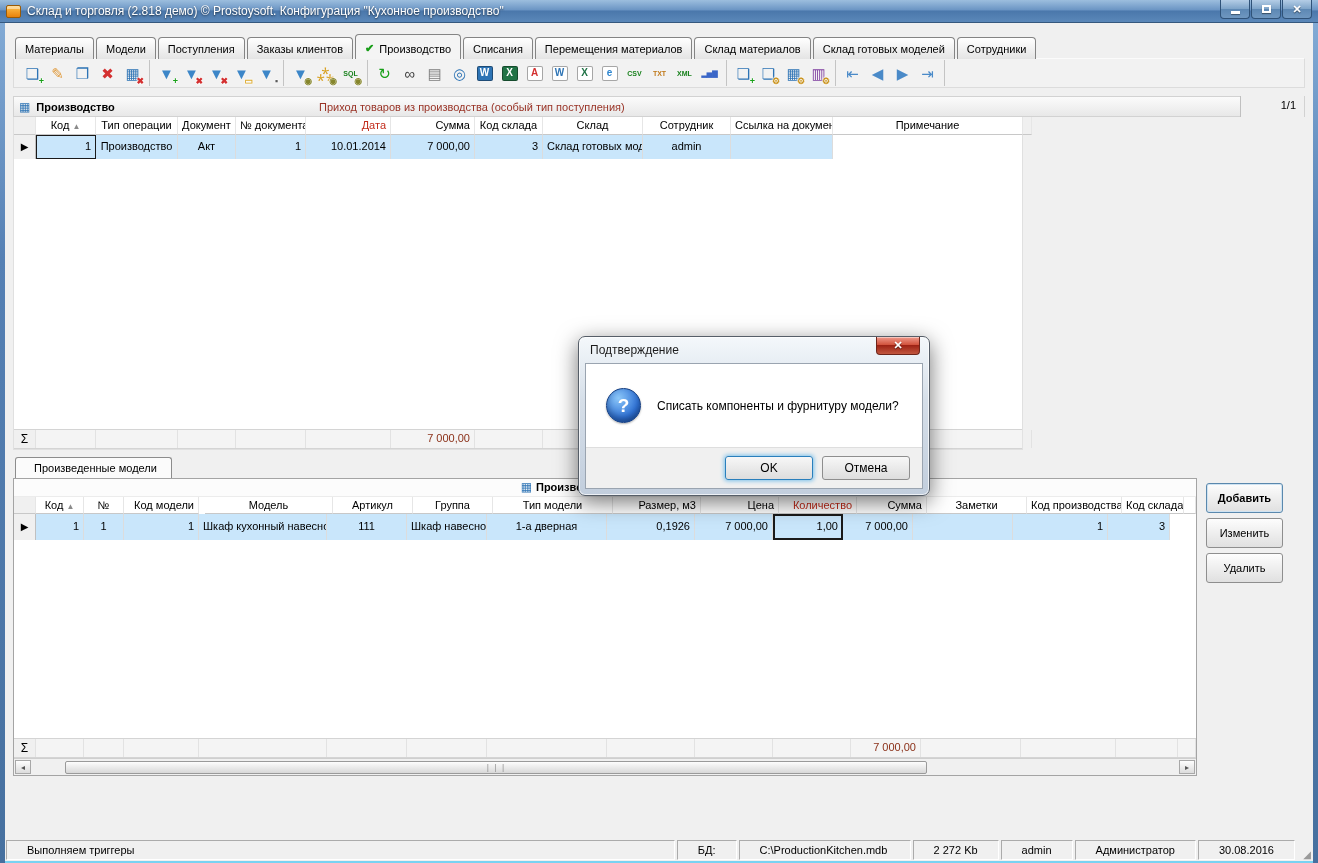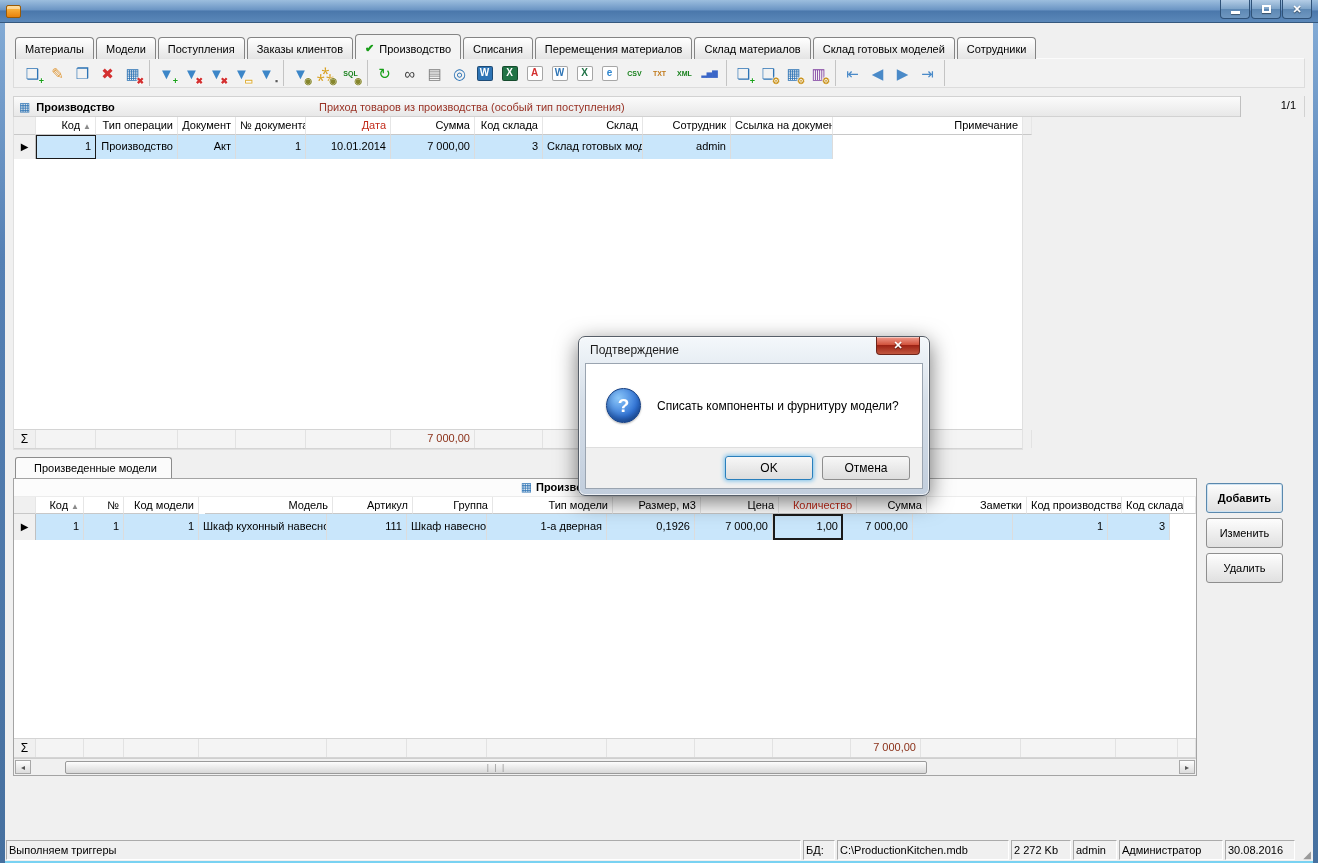--- a/index.html
+++ b/index.html
@@ -64,21 +64,21 @@
   .sh-counter { margin-left:auto; width:64px; height:21px; line-height:19px; text-align:right; padding-right:8px;
                 background:#f0f0f0; border-left:1px solid #c0c0c0; }
 
   
   .grid-top { width:1010px; background:#fff; border:1px solid #e0e0e0; border-top:none;
               height:333px; display:flex; flex-direction:column; }
   .trow { display:flex; }
   .cell { border-right:1px solid #dcdcdc; padding:0 4px; white-space:nowrap; overflow:hidden; }
   .thead .cell { height:18px; line-height:17px; border-bottom:1px solid #c8c8c8; border-right:1px solid #e6e6e6; }
   .thead .marker { height:18px; }
-  .r { text-align:right; } .l { text-align:right; }
+  .r { text-align:right; } .l { text-align:center; }
   .marker { width:22px; flex:none; background:#f0f0f0; border-right:1px solid #c0c0c0;
             text-align:center; color:#000; }
   .datarow .cell { height:24px; line-height:23px; background:#c9e6fb; }
   .datarow .marker { background:#f0f0f0; font-size:10px; line-height:24px; }
   .focus1 { outline:1px solid #1a1a1a; outline-offset:-1px; }
   .focus2 { outline:2px solid #1a1a1a; outline-offset:-2px; }
   .gridfill { flex:1; }
   .sumrow { display:flex; background:#f4f4f4; border-top:1px solid #d4d4d4; border-bottom:1px solid #d4d4d4; }
   .sumrow .cell { height:18px; line-height:17px; border-right:1px solid #e2e2e2; }
   .sumrow .marker { line-height:18px; font-size:12px; }
@@ -108,21 +108,21 @@
 
   .side-buttons { margin-left:9px; display:flex; flex-direction:column; gap:5px; padding-top:5px; }
   .sbtn { width:77px; height:30px; background:linear-gradient(180deg,#fdfdfd,#e0e0e0);
           border:1px solid #8e8e8e; border-radius:3px; font-family:inherit; font-size:11px; cursor:default; }
   .sbtn.default { font-weight:bold; border-color:#5a88ad; box-shadow:0 0 0 1px #cfe3f2 inset; }
 
   
   .statusbar { height:24px; margin:0 5px; background:#f0f0f0; display:flex; align-items:stretch;
                gap:2px; padding:1px; border-bottom:2px solid #79d2f2; }
   .sb-panel { background:#f0f0f0; border:1px solid; border-color:#ababab #ffffff #ffffff #ababab;
-              padding:3px 2px; white-space:nowrap; overflow:hidden; }
+              padding:3px 20px; white-space:nowrap; overflow:hidden; }
   .sb-left { flex:1; }
   .sb-grip { width:15px; border:none; display:flex; align-items:flex-end; justify-content:flex-end;
              color:#9a9a9a; font-size:10px; padding:0 1px 0 0; }
 
   
   .dialog { position:absolute; left:578px; top:336px; width:352px; height:160px; z-index:99;
             border-radius:7px; border:1px solid #565e68;
             background:linear-gradient(180deg,#f4f8fb,#d6dfe9 40%,#c2cedd);
             box-shadow:0 6px 22px rgba(0,0,0,.55), inset 0 0 0 1px rgba(255,255,255,.7); }
   .dlg-title { position:absolute; top:0; left:11px; height:26px; line-height:26px; font-size:12px; color:#1c1c1c; }
@@ -146,20 +146,21 @@
              border:1px solid #8e8e8e; border-radius:3px; font-family:inherit; font-size:12px; cursor:default; }
   .dlg-btn.focus { border-color:#2a7fbc; box-shadow:0 0 4px 1px #7ac0ea; }
 </style>
 </head>
 <body>
 
 <div class="window">
 
   <div class="titlebar">
     <div class="app-icon"></div>
+    <div class="title-text">Склад и торговля (2.818 демо) © Prostoysoft. Конфигурация "Кухонное производство"</div>
     <div class="win-controls">
       <div class="win-btn">
           <span class="glyph-min"></span>
         </div>
       <div class="win-btn">
           <span class="glyph-max"></span>
         </div>
       <div class="win-btn">
           <span>✕</span>
         </div>

